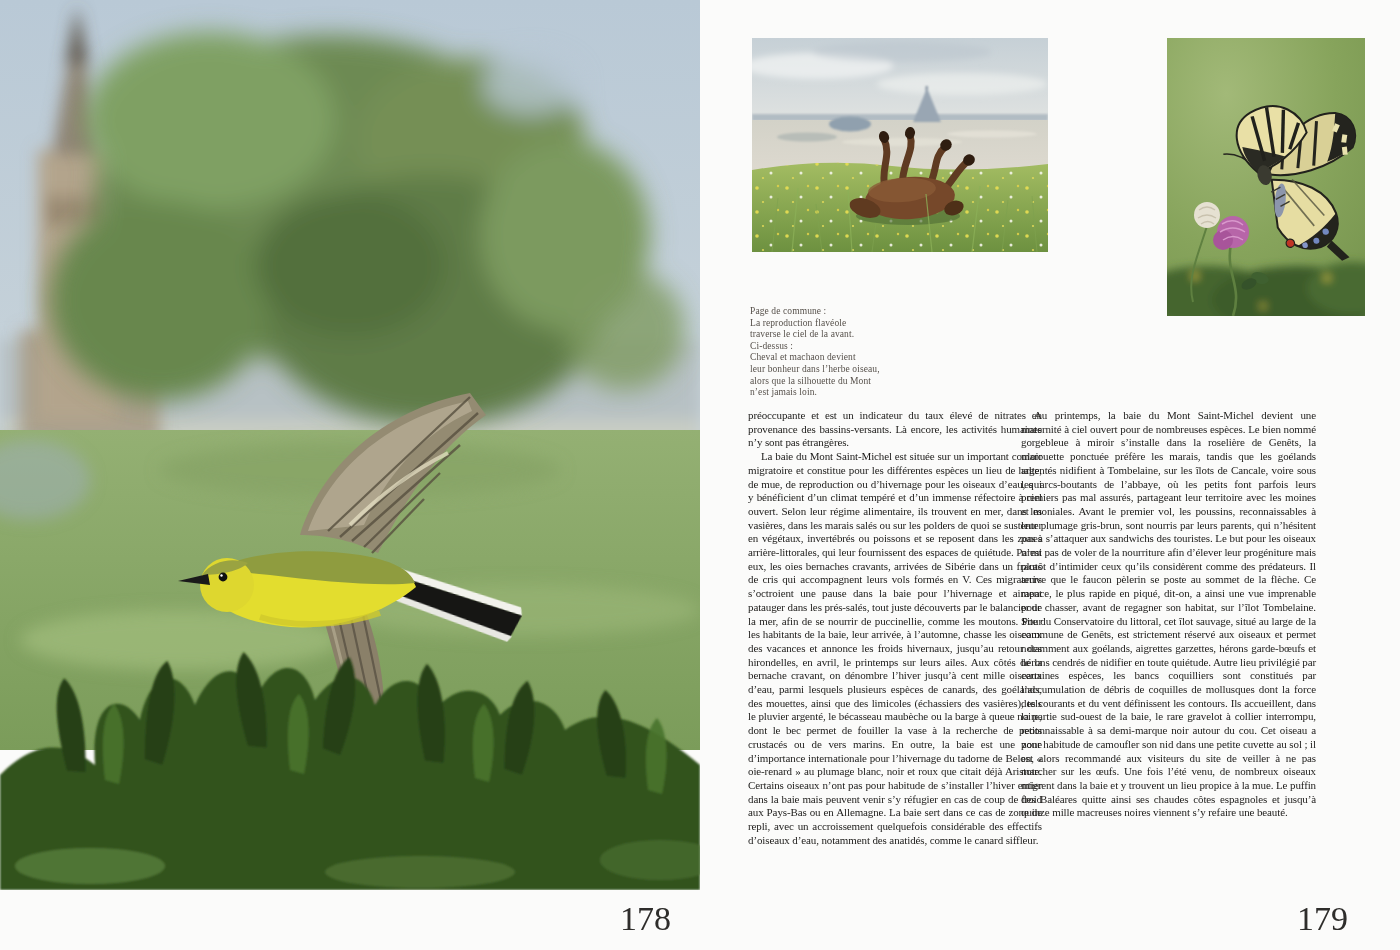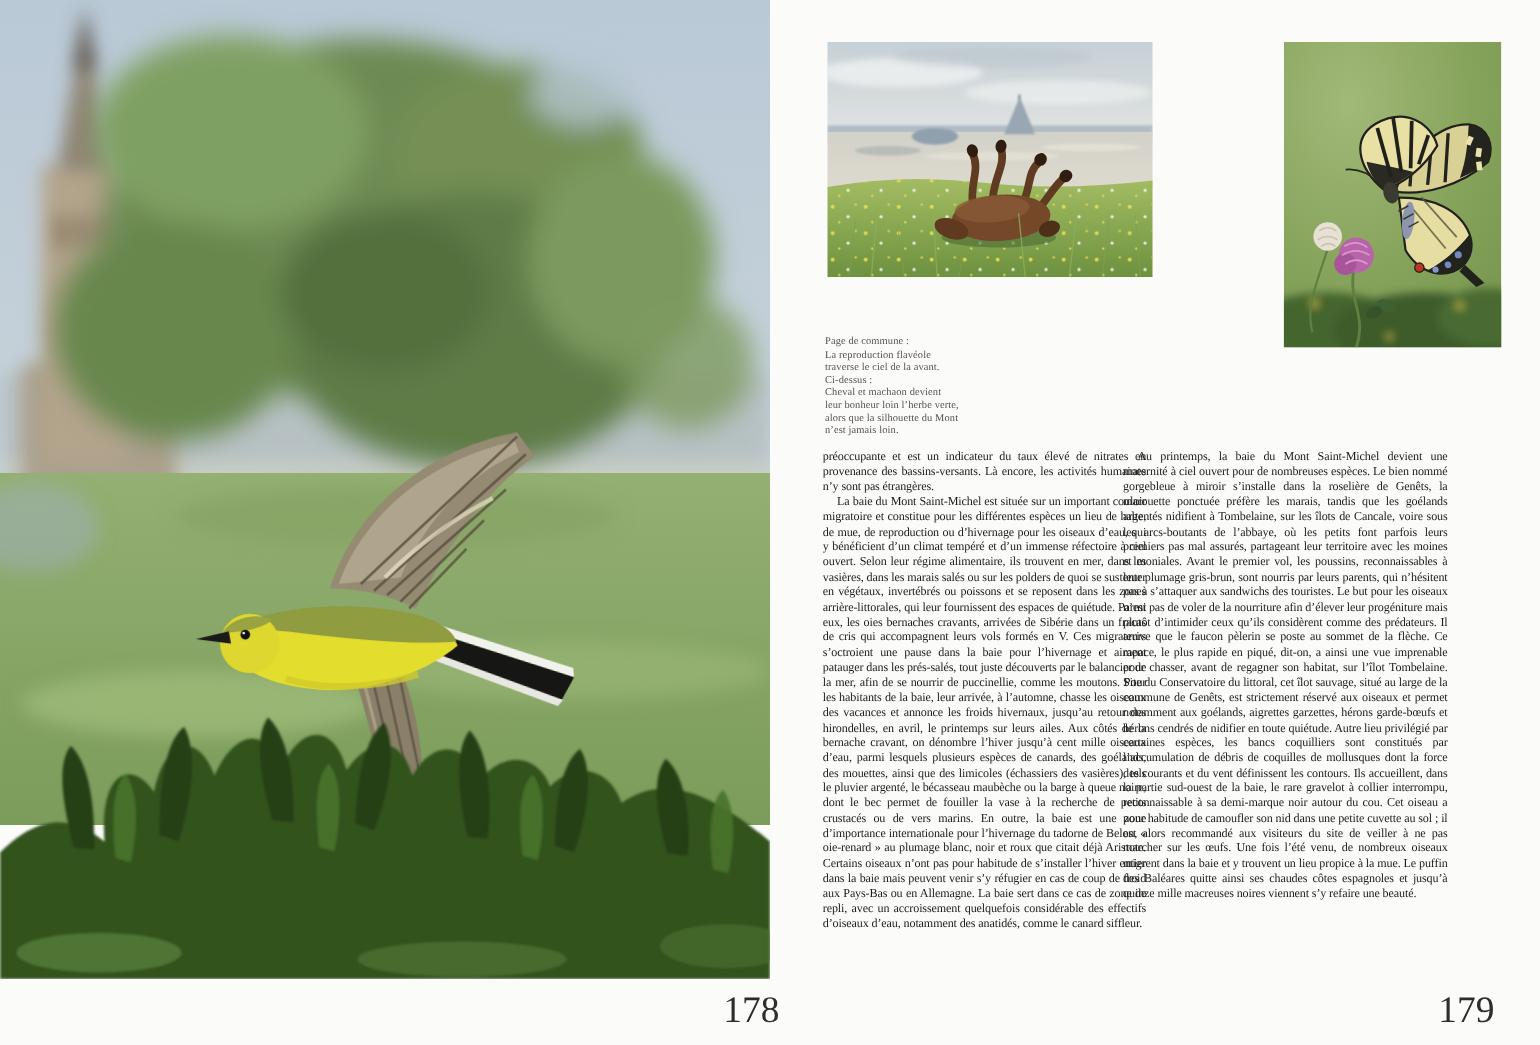--- a/index.html
+++ b/index.html
@@ -37,22 +37,22 @@
   }
   #col-left{left:748px;}
   #col-right{left:1010px;width:295px;margin-left:11px;}
   .text-col p{margin:0;}
   .text-col p.indent{text-indent:13px;}
   
   .pagenum{
     top:899px;width:72px;font-size:34px;line-height:40px;
     color:var(--pagenum-text);font-family:"Liberation Serif",serif;
   }
-  #pagenum-178{left:647px;text-align:center;}
-  #pagenum-179{left:1297px;text-align:center;}
+  #pagenum-178{left:620px;}
+  #pagenum-179{left:1297px;text-align:left;}
 </style>
 </head>
 <body>
 
 <div id="spread">
 
   <div id="left-photo" class="abs">
     <svg width="700" height="890" viewBox="0 0 700 890">
       <defs>
         <linearGradient id="skyG" x1="0" y1="0" x2="0" y2="1">
@@ -360,21 +360,21 @@
       </g>
     </svg>
   </div>
 
   <div id="caption" class="abs">
     <div>Page de commune :</div>
     <div>La reproduction flavéole</div>
     <div>traverse le ciel de la avant.</div>
     <div>Ci-dessus :</div>
     <div>Cheval et machaon devient</div>
-    <div>leur bonheur loin l’herbe verte,</div>
+    <div>leur bonheur dans l’herbe oiseau,</div>
     <div>alors que la silhouette du Mont</div>
     <div>n’est jamais loin.</div>
   </div>
 
   <div id="col-left" class="abs text-col">
     <p>préoccupante et est un indicateur du taux élevé de nitrates en provenance des bassins-versants. Là encore, les activités humaines n’y sont pas étrangères.</p>
     <p class="indent">La baie du Mont Saint-Michel est située sur un important couloir migratoire et constitue pour les différentes espèces un lieu de halte, de mue, de reproduction ou d’hivernage pour les oiseaux d’eau, qui y bénéficient d’un climat tempéré et d’un immense réfectoire à ciel ouvert. Selon leur régime alimentaire, ils trouvent en mer, dans les vasières, dans les marais salés ou sur les polders de quoi se sustenter en végétaux, invertébrés ou poissons et se reposent dans les zones arrière-littorales, qui leur fournissent des espaces de quiétude. Parmi eux, les oies bernaches cravants, arrivées de Sibérie dans un fracas de cris qui accompagnent leurs vols formés en V. Ces migrateurs s’octroient une pause dans la baie pour l’hivernage et aiment patauger dans les prés-salés, tout juste découverts par le balancier de la mer, afin de se nourrir de puccinellie, comme les moutons. Pour les habitants de la baie, leur arrivée, à l’automne, chasse les oiseaux des vacances et annonce les froids hivernaux, jusqu’au retour des hirondelles, en avril, le printemps sur leurs ailes. Aux côtés de la bernache cravant, on dénombre l’hiver jusqu’à cent mille oiseaux d’eau, parmi lesquels plusieurs espèces de canards, des goélands, des mouettes, ainsi que des limicoles (échassiers des vasières), tels le pluvier argenté, le bécasseau maubèche ou la barge à queue noire, dont le bec permet de fouiller la vase à la recherche de petits crustacés ou de vers marins. En outre, la baie est une zone d’importance internationale pour l’hivernage du tadorne de Belon, « oie-renard » au plumage blanc, noir et roux que citait déjà Aristote. Certains oiseaux n’ont pas pour habitude de s’installer l’hiver entier dans la baie mais peuvent venir s’y réfugier en cas de coup de froid aux Pays-Bas ou en Allemagne. La baie sert dans ce cas de zone de repli, avec un accroissement quelquefois considérable des effectifs d’oiseaux d’eau, notamment des anatidés, comme le canard siffleur.</p>
   </div>
 
   <div id="col-right" class="abs text-col">

